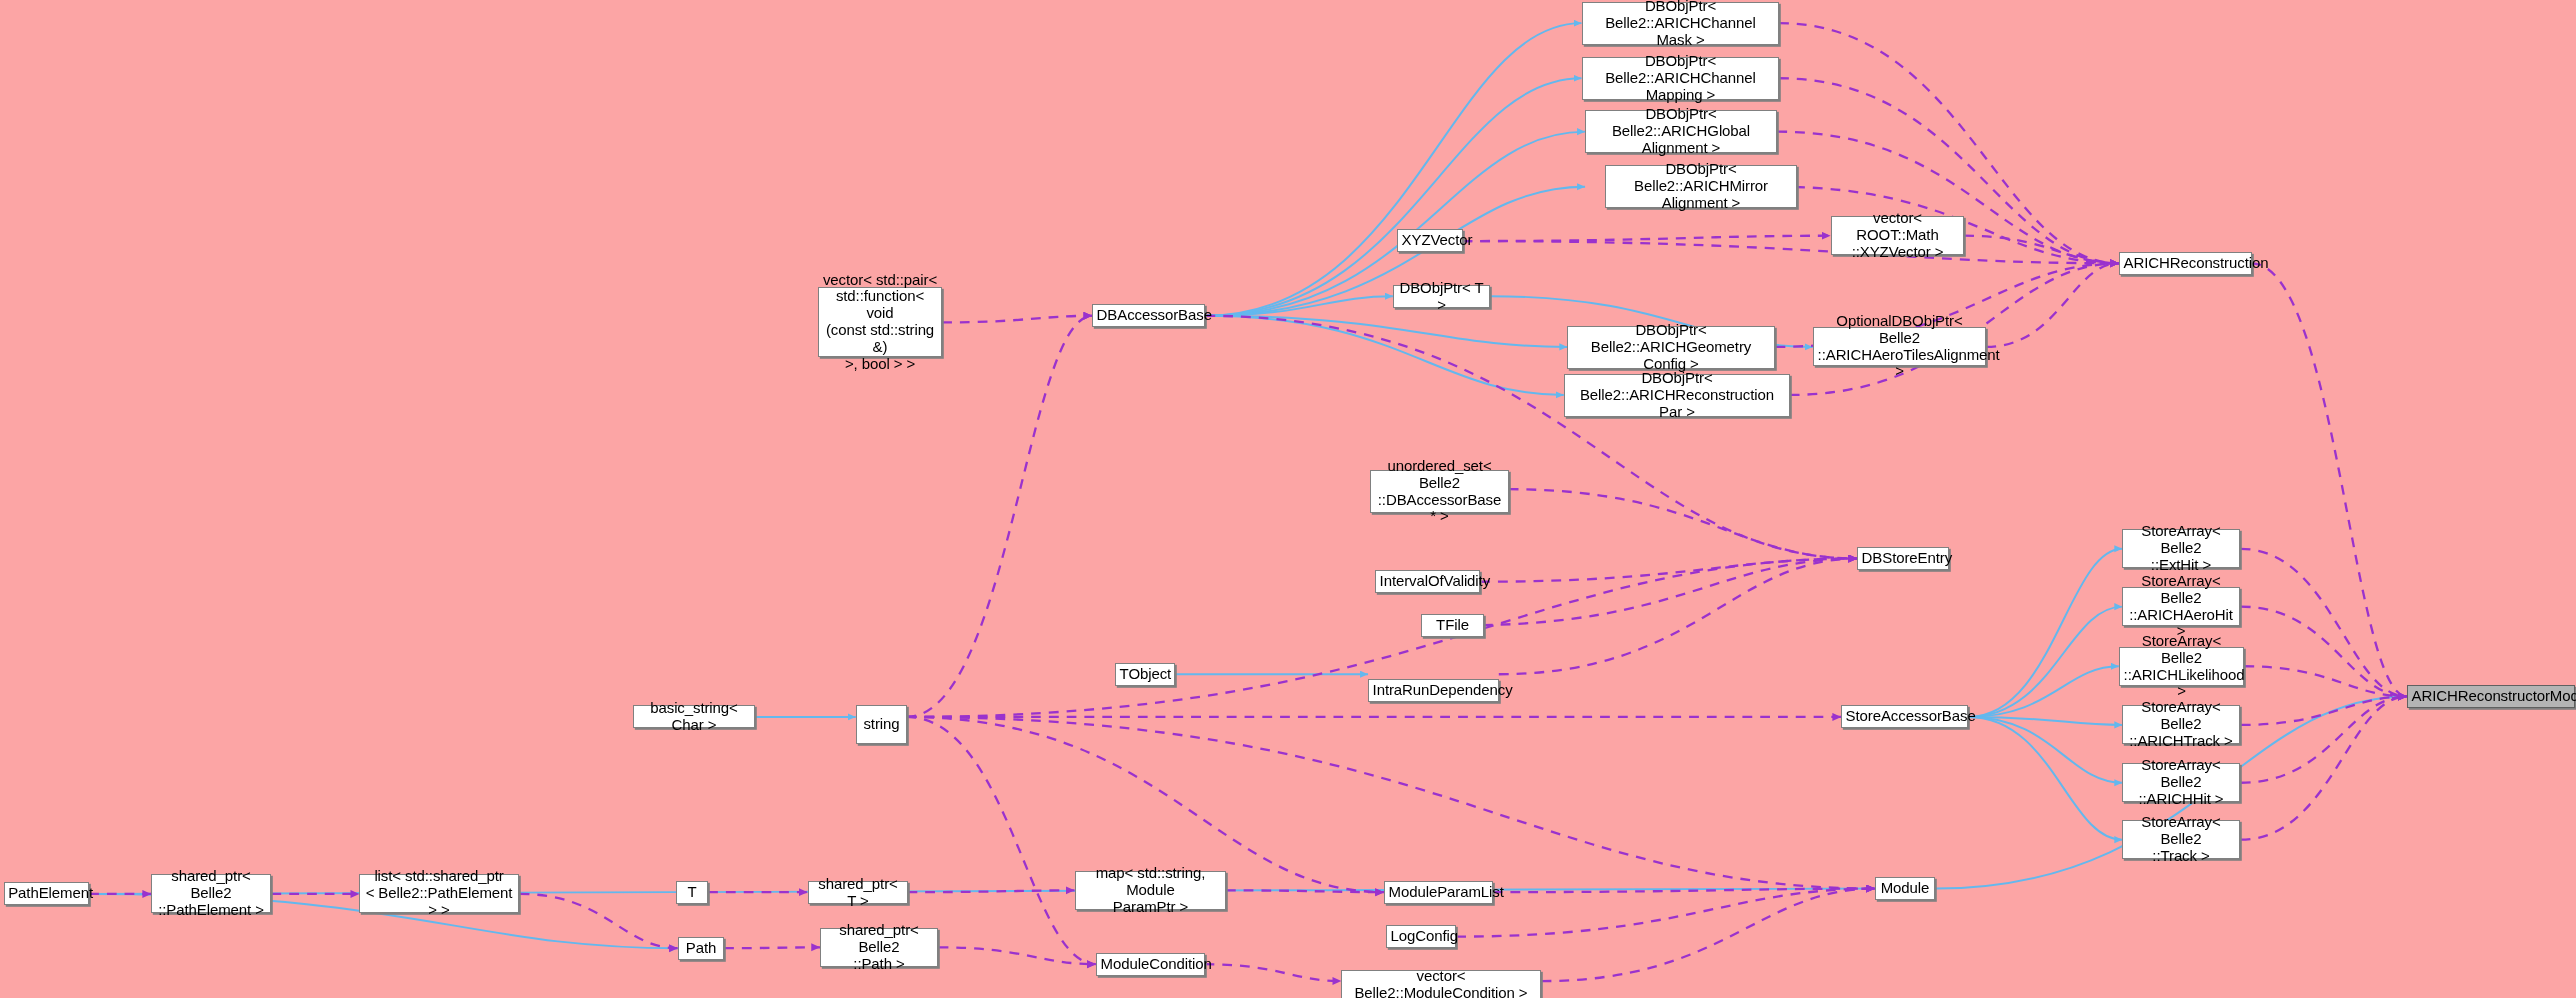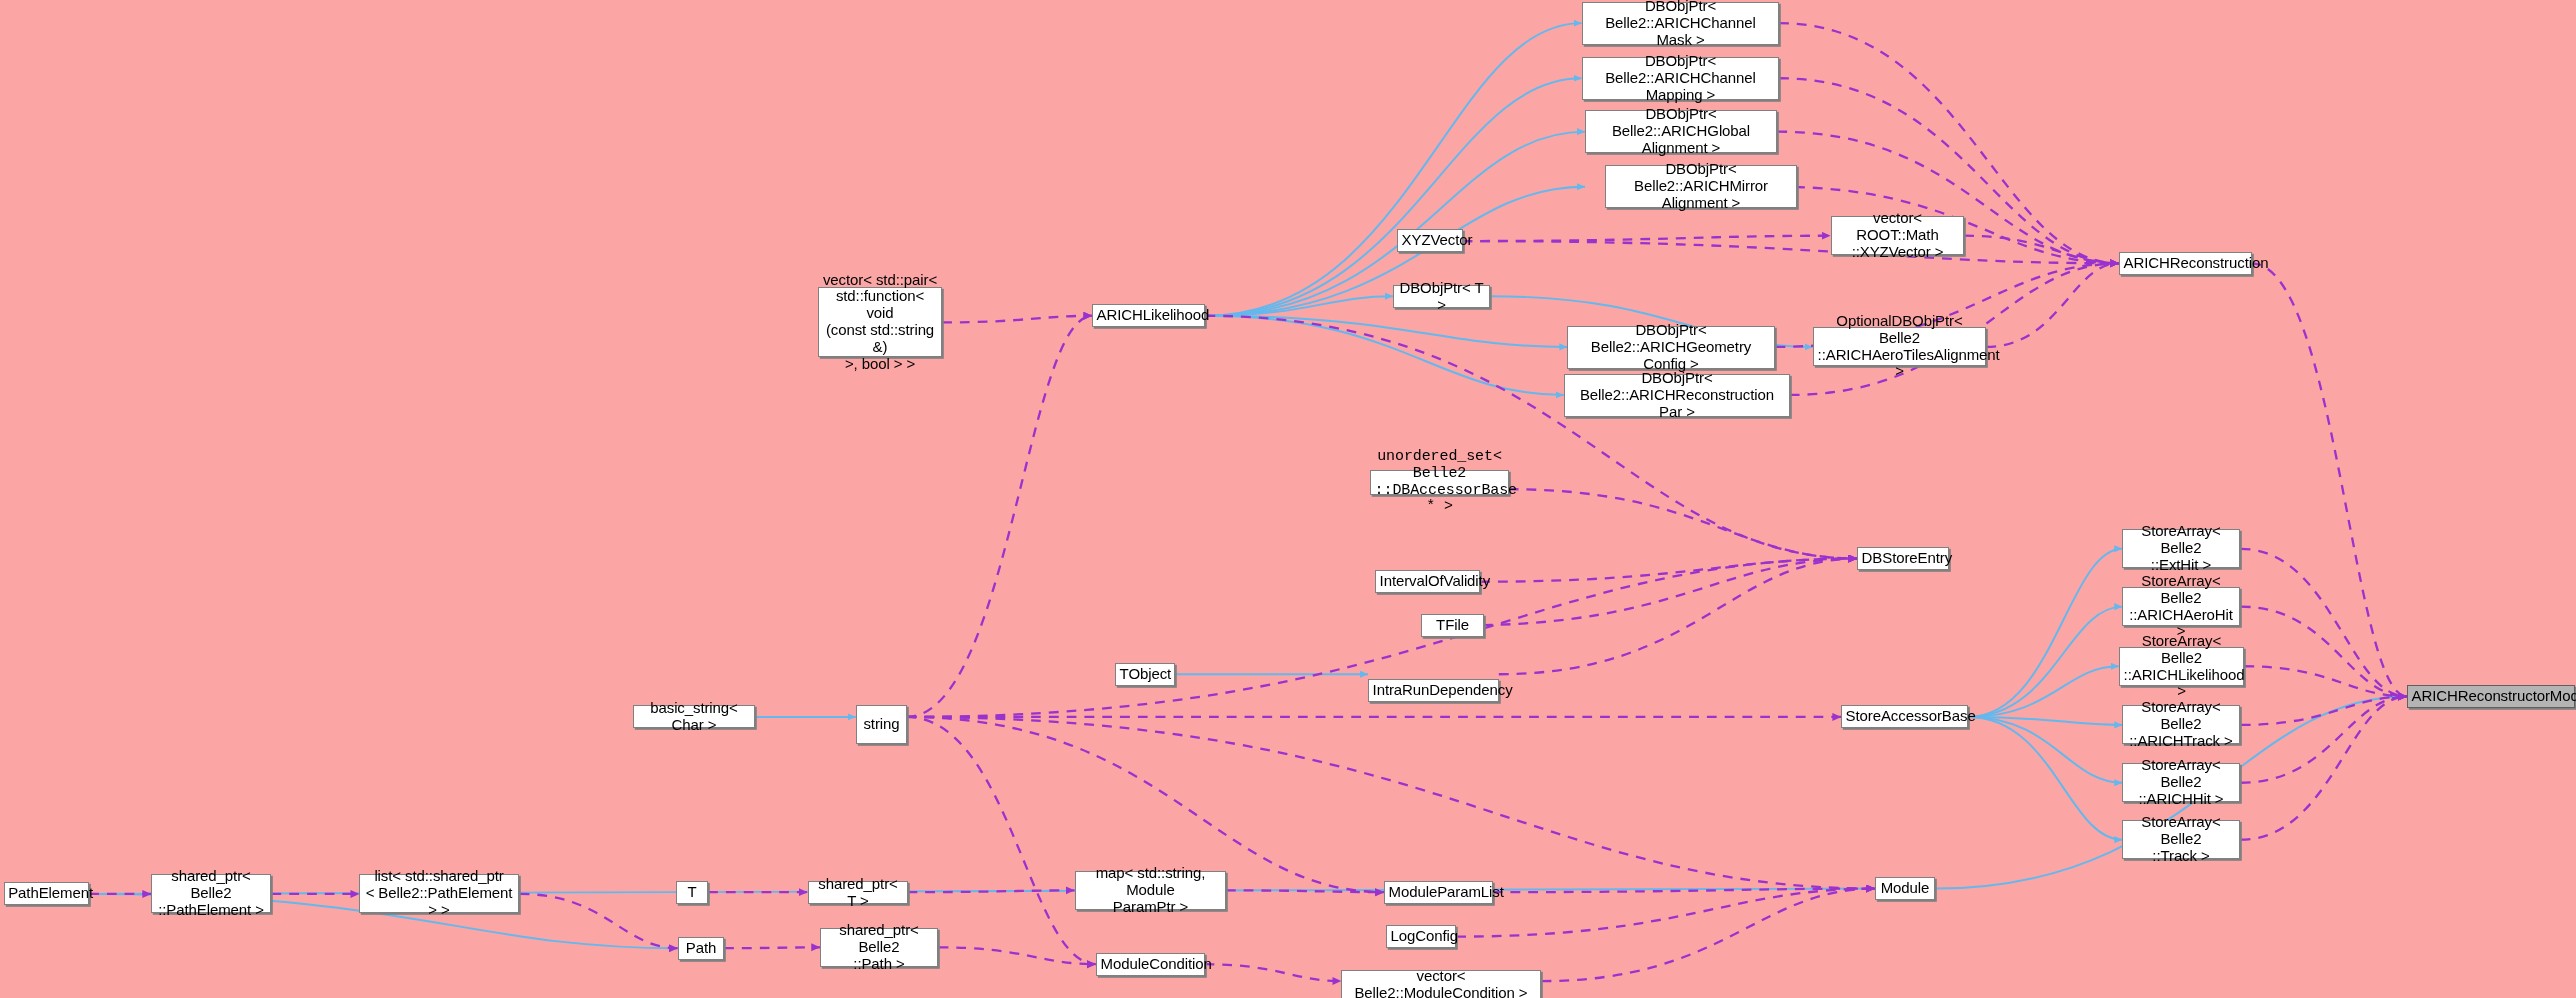--- a/index.html
+++ b/index.html
@@ -123,33 +123,33 @@
       <div class="node" style="left: 1582px; top: 57px; width: 197px; height: 43px;"><span>DBObjPtr&lt; Belle2::ARICHChannel
 Mapping &gt;</span></div>
       <div class="node" style="left: 1585px; top: 110px; width: 192px; height: 43px; justify-content: flex-end;"><span>DBObjPtr&lt; Belle2::ARICHGlobal
 Alignment &gt;</span></div>
       <div class="node" style="left: 1585px; top: 165px; width: 192px; height: 43px; margin-left: 20px;"><span>DBObjPtr&lt; Belle2::ARICHMirror
 Alignment &gt;</span></div>
       <div class="node" style="left: 1831px; top: 216px; width: 133px; height: 39px;"><span>vector&lt; ROOT::Math
 ::XYZVector &gt;</span></div>
       <div class="node" style="left: 2119px; top: 252px; width: 133px; height: 23px;"><span>ARICHReconstruction</span></div>
       <div class="node" style="left: 1397px; top: 229px; width: 66px; height: 23px;"><span>XYZVector</span></div>
-      <div class="node" style="left: 1092px; top: 304px; width: 113px; height: 23px;"><span>ARICHLikelihood</span></div>
+      <div class="node" style="left: 1092px; top: 304px; width: 113px; height: 23px;"><span>DBAccessorBase</span></div>
       <div class="node" style="left: 1393px; top: 285px; width: 97px; height: 23px;"><span>DBObjPtr&lt; T &gt;</span></div>
       <div class="node" style="left: 818px; top: 287px; width: 124px; height: 70px;"><span>vector&lt; std::pair&lt;
 std::function&lt; void
 (const std::string &amp;)
 &gt;, bool &gt; &gt;</span></div>
       <div class="node" style="left: 1567px; top: 326px; width: 208px; height: 43px;"><span>DBObjPtr&lt; Belle2::ARICHGeometry
 Config &gt;</span></div>
       <div class="node" style="left: 1813px; top: 327px; width: 173px; height: 39px;"><span>OptionalDBObjPtr&lt; Belle2
 ::ARICHAeroTilesAlignment &gt;</span></div>
       <div class="node" style="left: 1564px; top: 374px; width: 226px; height: 43px;"><span>DBObjPtr&lt; Belle2::ARICHReconstruction
 Par &gt;</span></div>
-      <div class="node" style="left: 1370px; top: 470px; width: 139px; height: 25px; font-family: Liberation Mono, monospace;"><span>unordered_set&lt; Belle2
+      <div class="node" style="left: 1370px; top: 470px; width: 139px; height: 43px;"><span>unordered_set&lt; Belle2
 ::DBAccessorBase * &gt;</span></div>
       <div class="node" style="left: 1857px; top: 547px; width: 92px; height: 23px;"><span>DBStoreEntry</span></div>
       <div class="node" style="left: 1375px; top: 570px; width: 105px; height: 23px;"><span>IntervalOfValidity</span></div>
       <div class="node" style="left: 1421px; top: 614px; width: 63px; height: 23px;"><span>TFile</span></div>
       <div class="node" style="left: 1115px; top: 663px; width: 60px; height: 23px;"><span>TObject</span></div>
       <div class="node" style="left: 1368px; top: 679px; width: 131px; height: 23px;"><span>IntraRunDependency</span></div>
       <div class="node" style="left: 1841px; top: 705px; width: 127px; height: 23px;"><span>StoreAccessorBase</span></div>
       <div class="node" style="left: 633px; top: 705px; width: 122px; height: 23px;"><span>basic_string&lt; Char &gt;</span></div>
       <div class="node" style="left: 856px; top: 705px; width: 51px; height: 39px;"><span>string</span></div>
       <div class="node" style="left: 2122px; top: 529px; width: 118px; height: 39px;"><span>StoreArray&lt; Belle2

